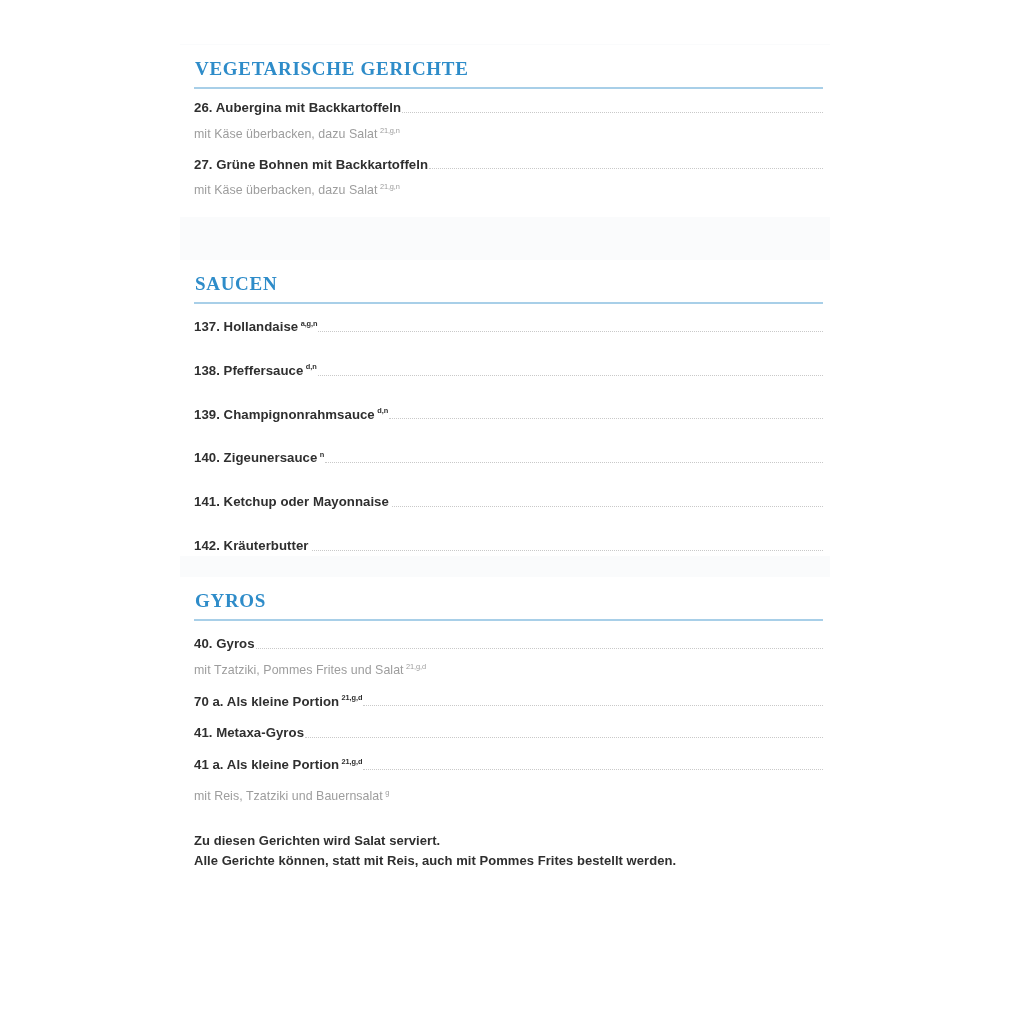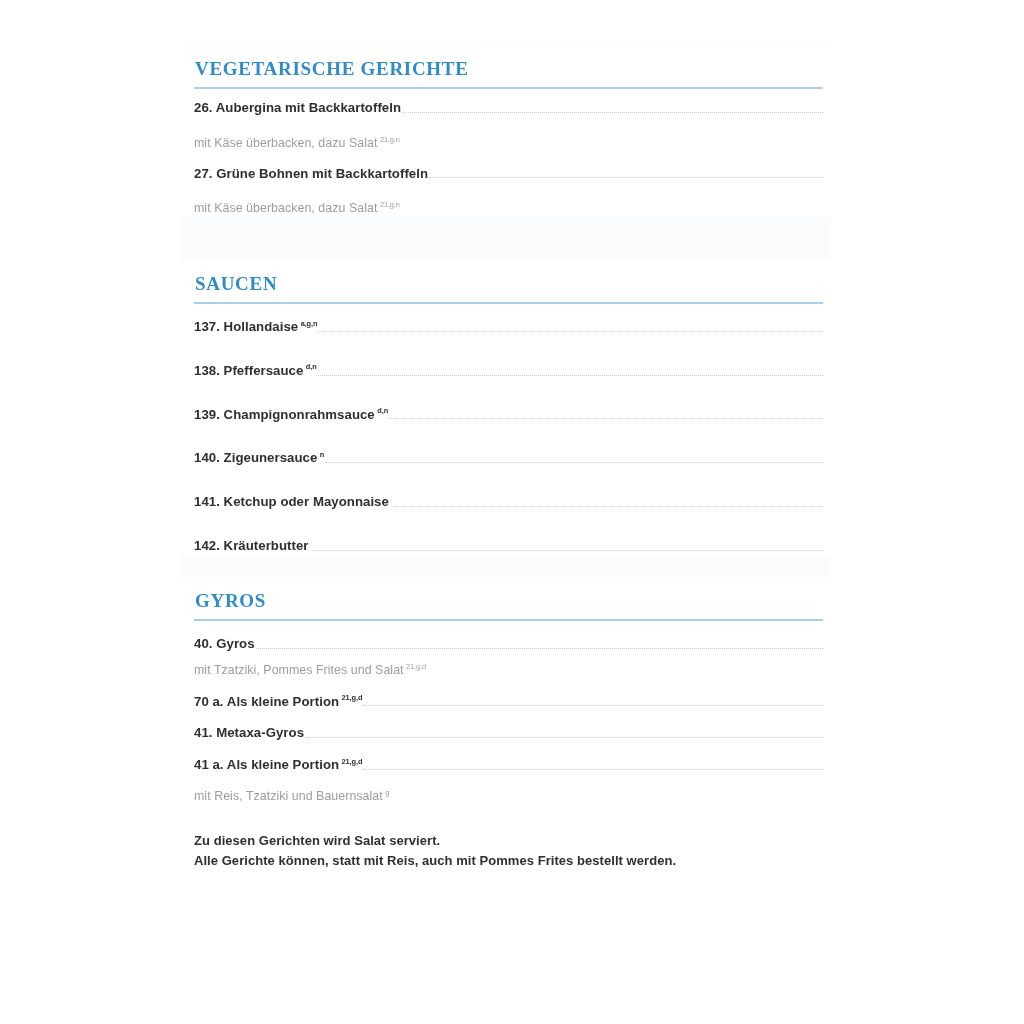--- a/index.html
+++ b/index.html
@@ -120,21 +120,21 @@
     letter-spacing: 0.05px;
     white-space: nowrap;
   }
 
   
   #sec-veg     { top: 45px;  height: 172px; }
   #sec-saucen  { top: 260px; height: 296px; }
   #sec-gyros   { top: 577px; height: 385px; }
 
   #sec-veg   .item { margin-bottom: 13px; }
-  #sec-veg   .item-desc { margin-top: 18px; }
+  #sec-veg   .item-desc { margin-top: 9px; }
 
   #sec-saucen .items { padding-top: 10px; }
   #sec-saucen .item { margin-bottom: 26px; }
 
   #sec-gyros  .items { padding-top: 10px; }
   #sec-gyros  .item { margin-bottom: 14px; }
   #sec-gyros  .item-desc { margin-top: 9px; }
   #sec-gyros  .note-block { margin-top: 26px; }
 </style>
 </head>

